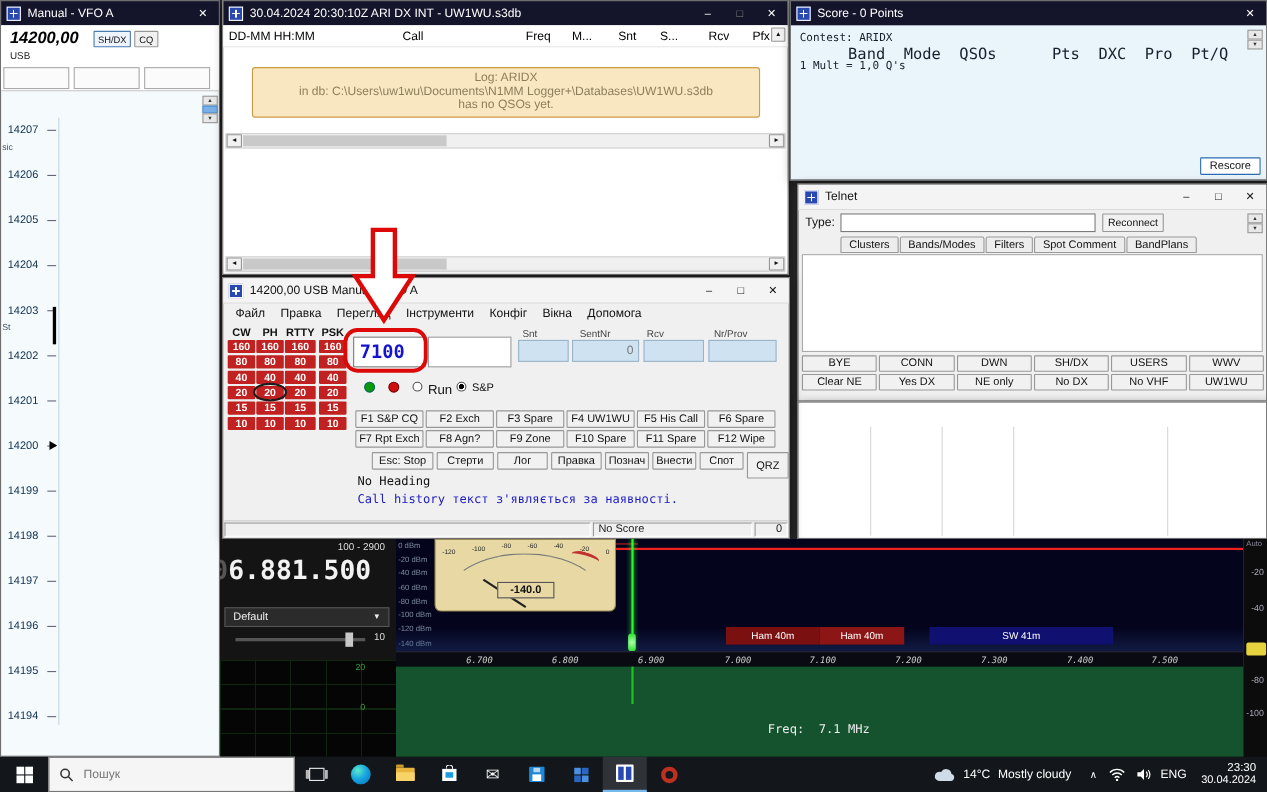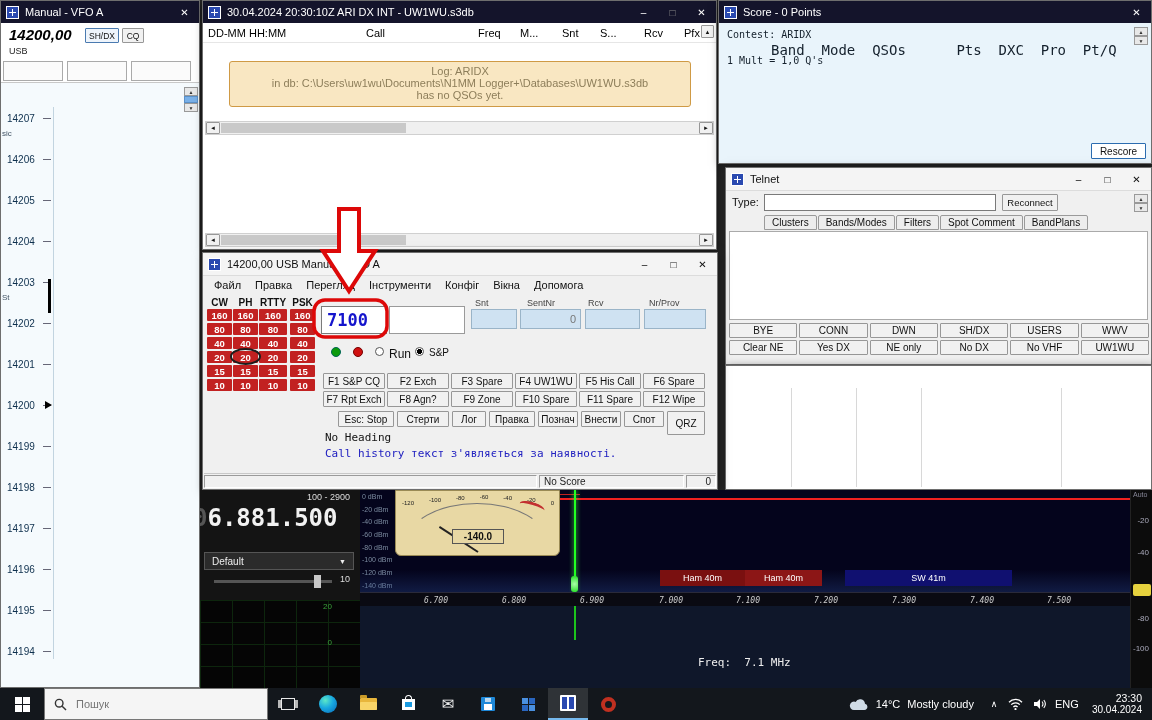--- a/index.html
+++ b/index.html
@@ -328,21 +328,21 @@
       <div class="btn">F8 Agn?</div>
       <div class="btn">F9 Zone</div>
       <div class="btn">F10 Spare</div>
       <div class="btn">F11 Spare</div>
       <div class="btn">F12 Wipe</div>
     </div>
 
     <div class="abs" style="left:135px;top:158px;display:flex;gap:3px;">
       <div class="btn" style="width:56px;height:16px;">Esc: Stop</div>
       <div class="btn" style="width:52px;height:16px;">Стерти</div>
-      <div class="btn" style="width:34px;height:16px;">Лог</div>
+      <div class="btn" style="width:46px;height:16px;">Лог</div>
       <div class="btn" style="width:46px;height:16px;">Правка</div>
       <div class="btn" style="width:40px;height:16px;">Познач</div>
       <div class="btn" style="width:40px;height: 16px;">Внести</div>
       <div class="btn" style="width:40px;height:16px;">Спот</div>
       <div class="btn" style="width:38px;height:24px;">QRZ</div>
     </div>
 
     <div class="abs mono" style="left:122px;top:178px;font-size:11px;color:#111;">No Heading</div>
     <div class="abs mono" style="left:122px;top:194px;font-size:11px;color:#2020c0;">Call history текст з'являється за наявності.</div>
 
@@ -417,21 +417,21 @@
       <span class="fsl" style="left:130px;">6.800</span>
       <span class="fsl" style="left:208px;">6.900</span>
       <span class="fsl" style="left:287px;">7.000</span>
       <span class="fsl" style="left:364px;">7.100</span>
       <span class="fsl" style="left:442px;">7.200</span>
       <span class="fsl" style="left:520px;">7.300</span>
       <span class="fsl" style="left:598px;">7.400</span>
       <span class="fsl" style="left:675px;">7.500</span>
     </div>
 
-    <div class="abs" style="left:160px;top:116px;width:770px;height:82px;background:#0f172a;">
+    <div class="abs" style="left:160px;top:116px;width:770px;height:82px;background:#14532d;">
       <div class="abs" style="left:214px;top:0;width:2px;height:34px;background:#1cc41c;"></div>
       <div class="abs mono" style="left:338px;top:50px;font-size:11px;color:#eee;white-space:pre;">Freq:  7.1 MHz</div>
     </div>
 
     <div class="abs" style="left:930px;top:0;width:22px;height:198px;background:#0c0c0c;border-left:1px solid #222;">
       <span class="abs" style="left:2px;top:1px;font-size:7px;color:#889;">Auto</span>
       <span class="rsl" style="top:26px;">-20</span>
       <span class="rsl" style="top:58px;">-40</span>
       <span class="rsl" style="top:124px;">-80</span>
       <span class="rsl" style="top:154px;">-100</span>

